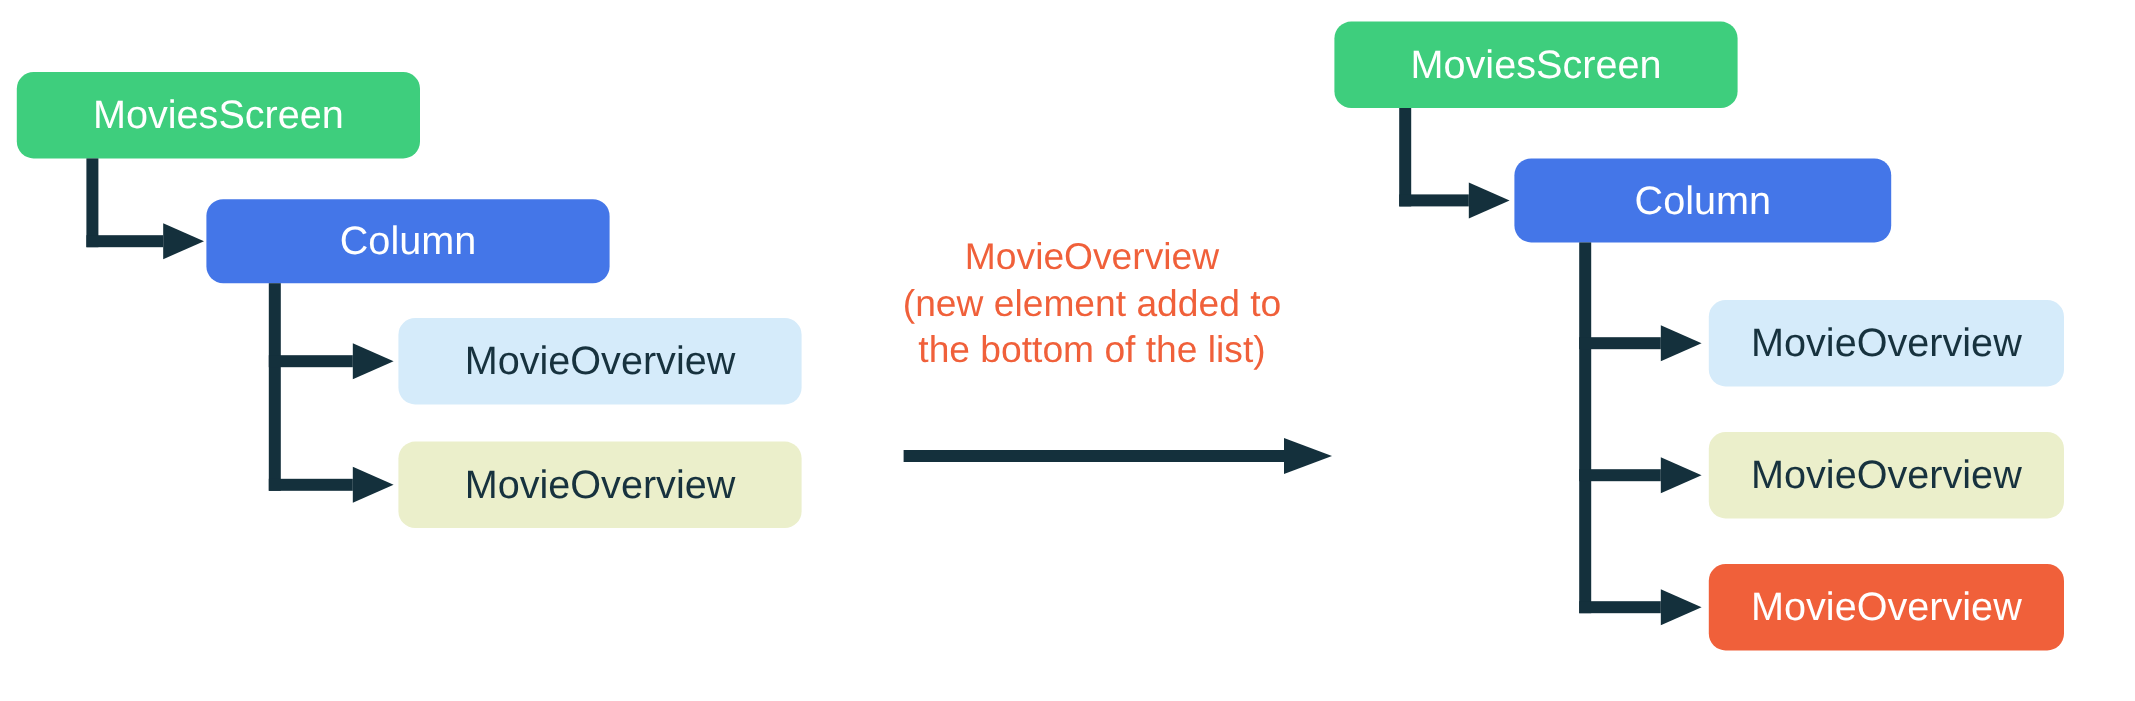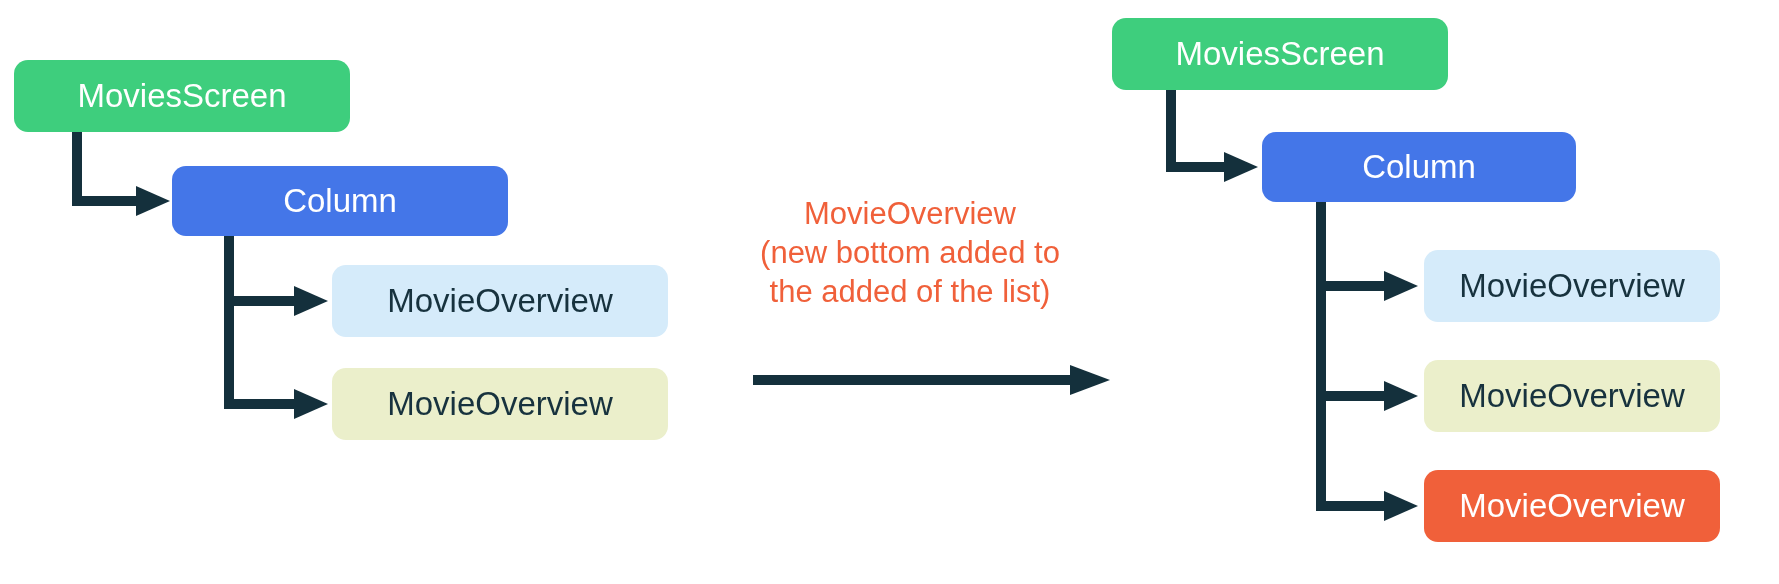--- a/index.html
+++ b/index.html
@@ -55,22 +55,22 @@
     <div class="node" style="left: 332px; top: 265px; width: 336px; height: 72px; background-color: rgb(213, 235, 250); color: rgb(23, 50, 62);">MovieOverview</div>
 
     <div class="hline" style="left:224px; top:399px; width:70px;"></div>
     <div class="ahead" style="left:294px; top:389px;"></div>
     <div class="node" style="left: 332px; top: 368px; width: 336px; height: 72px; background-color: rgb(235, 239, 203); color: rgb(23, 50, 62);">MovieOverview</div>
   </div>
 
   <div>
     <div class="caption" style="color: rgb(240, 96, 58);">
       <div>MovieOverview</div>
-      <div>(new bottom added to</div>
-      <div>the added of the list)</div>
+      <div>(new element added to</div>
+      <div>the bottom of the list)</div>
     </div>
     <div class="hline" style="left:753px; top:375px; width:317px;"></div>
     <div class="ahead big" style="left:1070px; top:365px;"></div>
   </div>
 
   <div>
     <div class="node" style="left: 1112px; top: 18px; width: 336px; height: 72px; background-color: rgb(62, 206, 125); color: rgb(255, 255, 255);">MoviesScreen</div>
 
     <div class="vline" style="left:1166px; top:90px; height:82px;"></div>
     <div class="hline" style="left:1166px; top:162px; width:58px;"></div>

